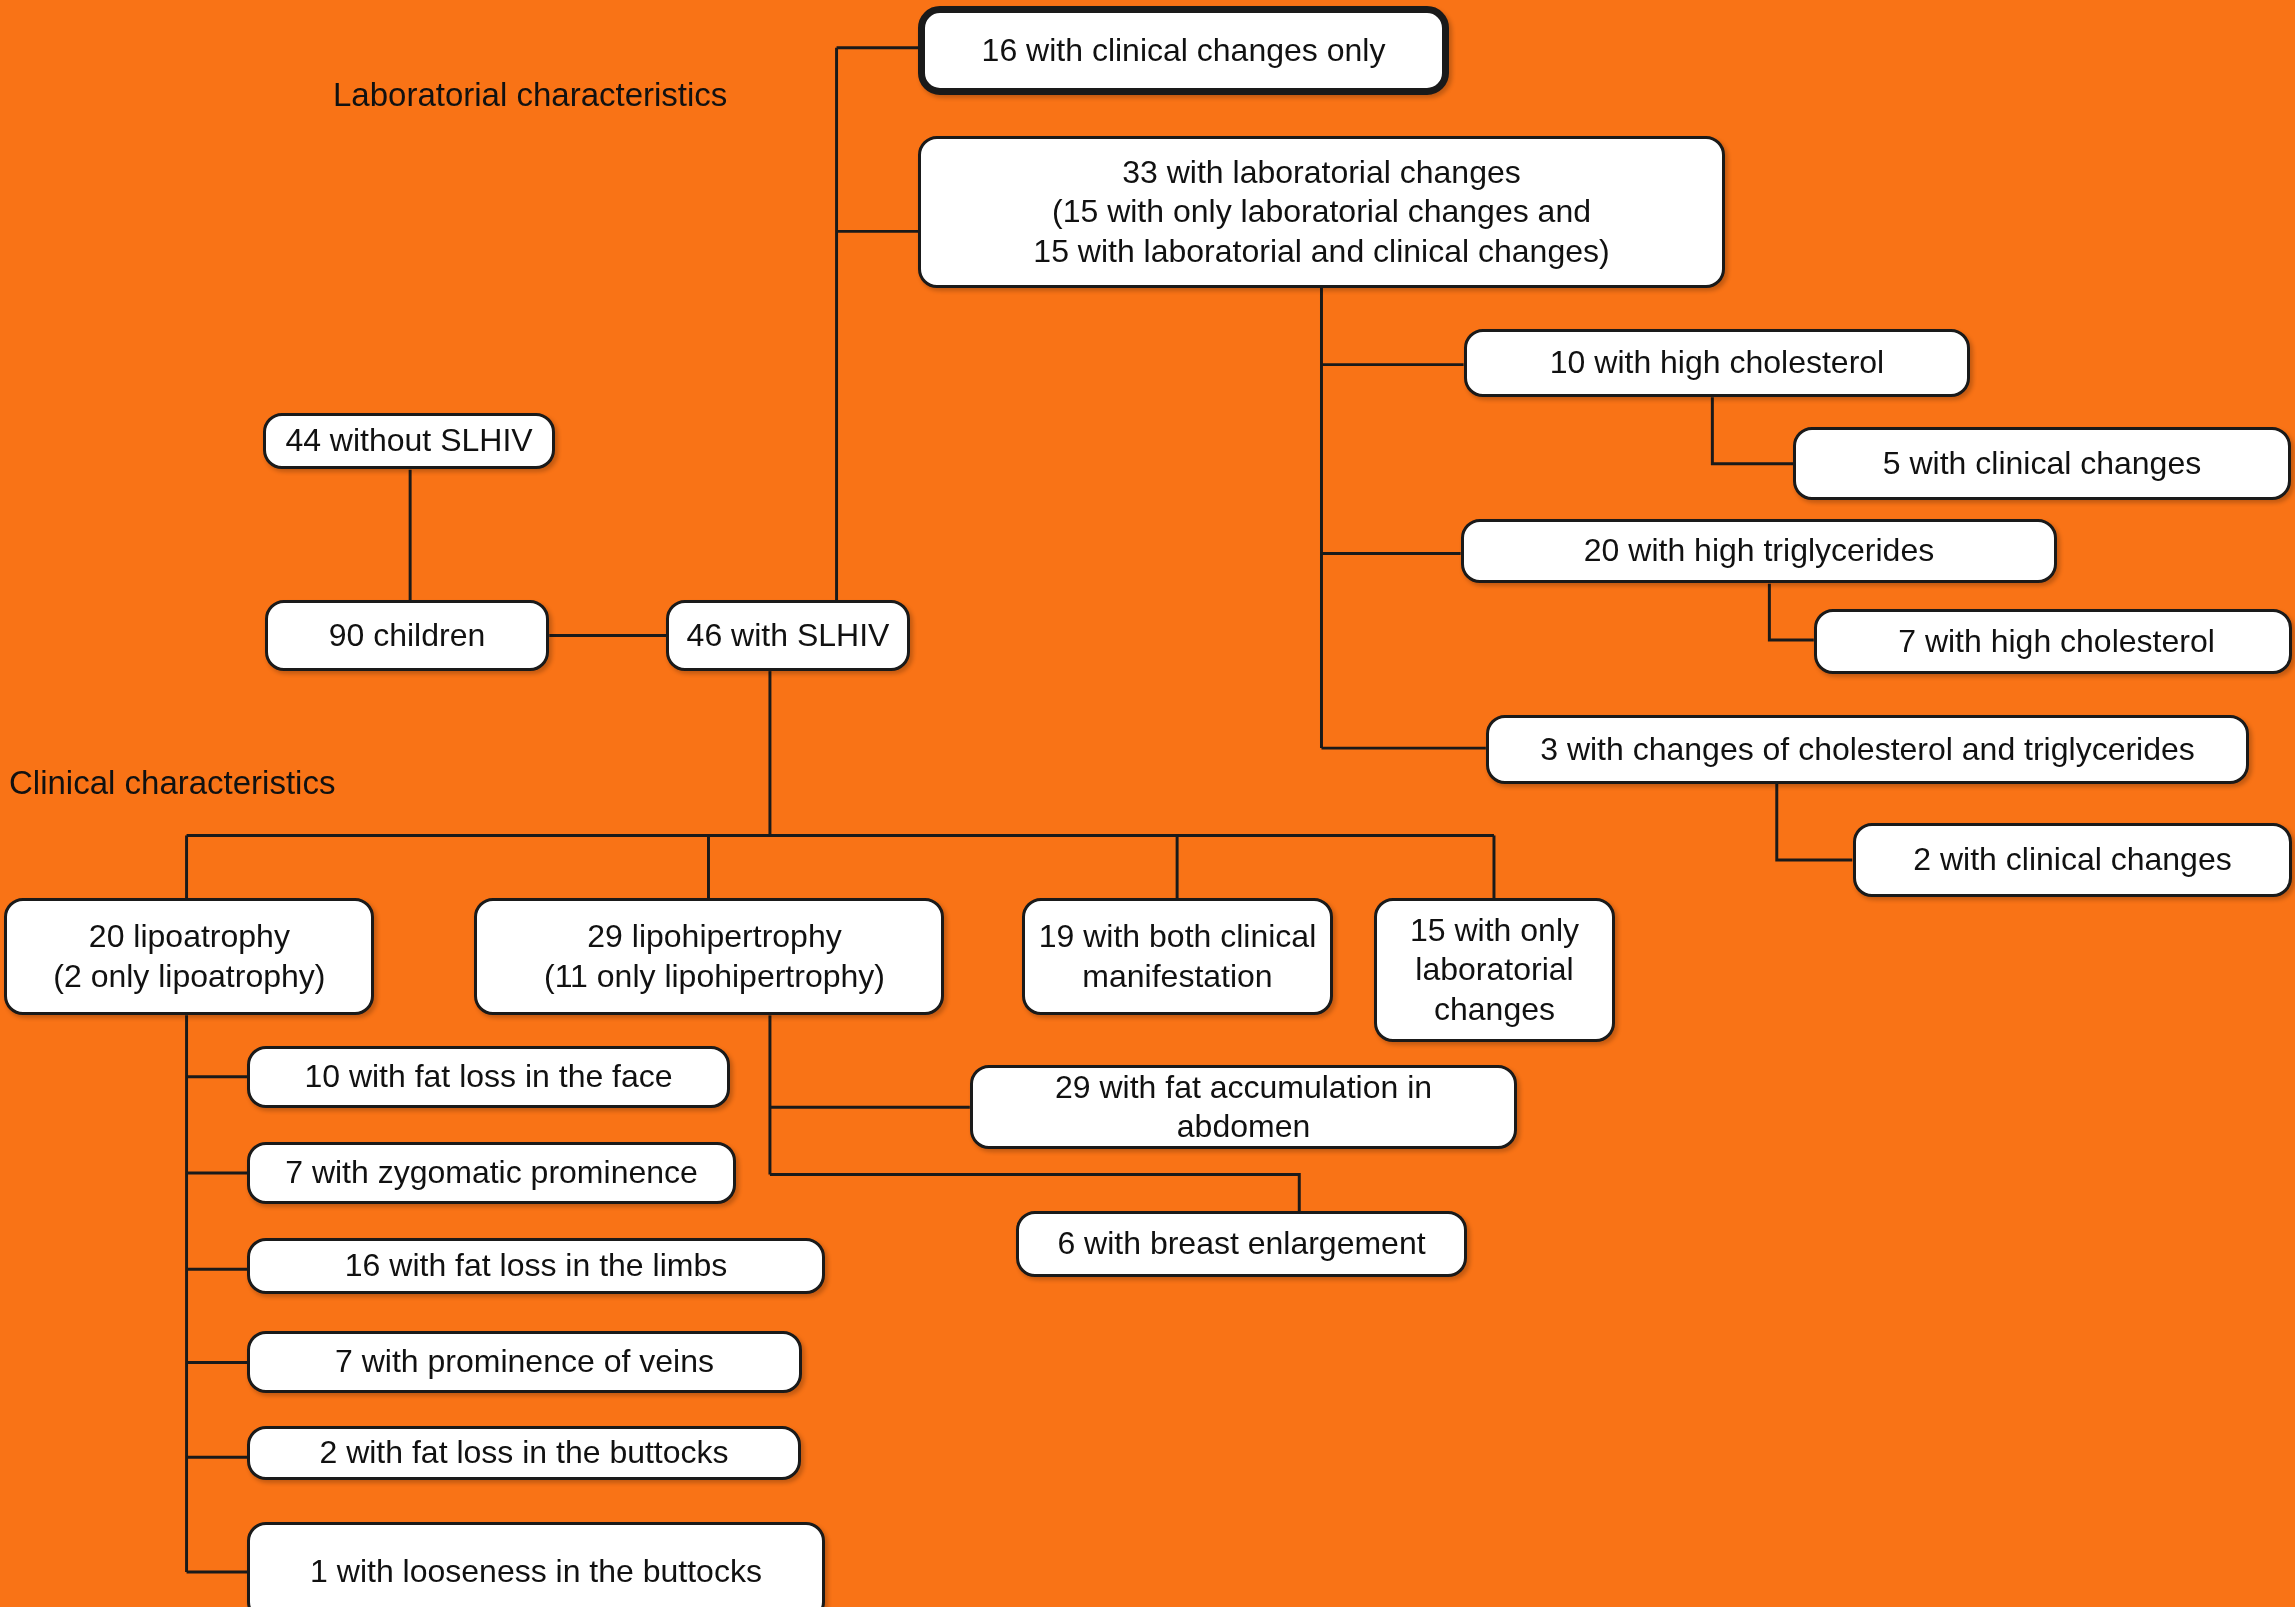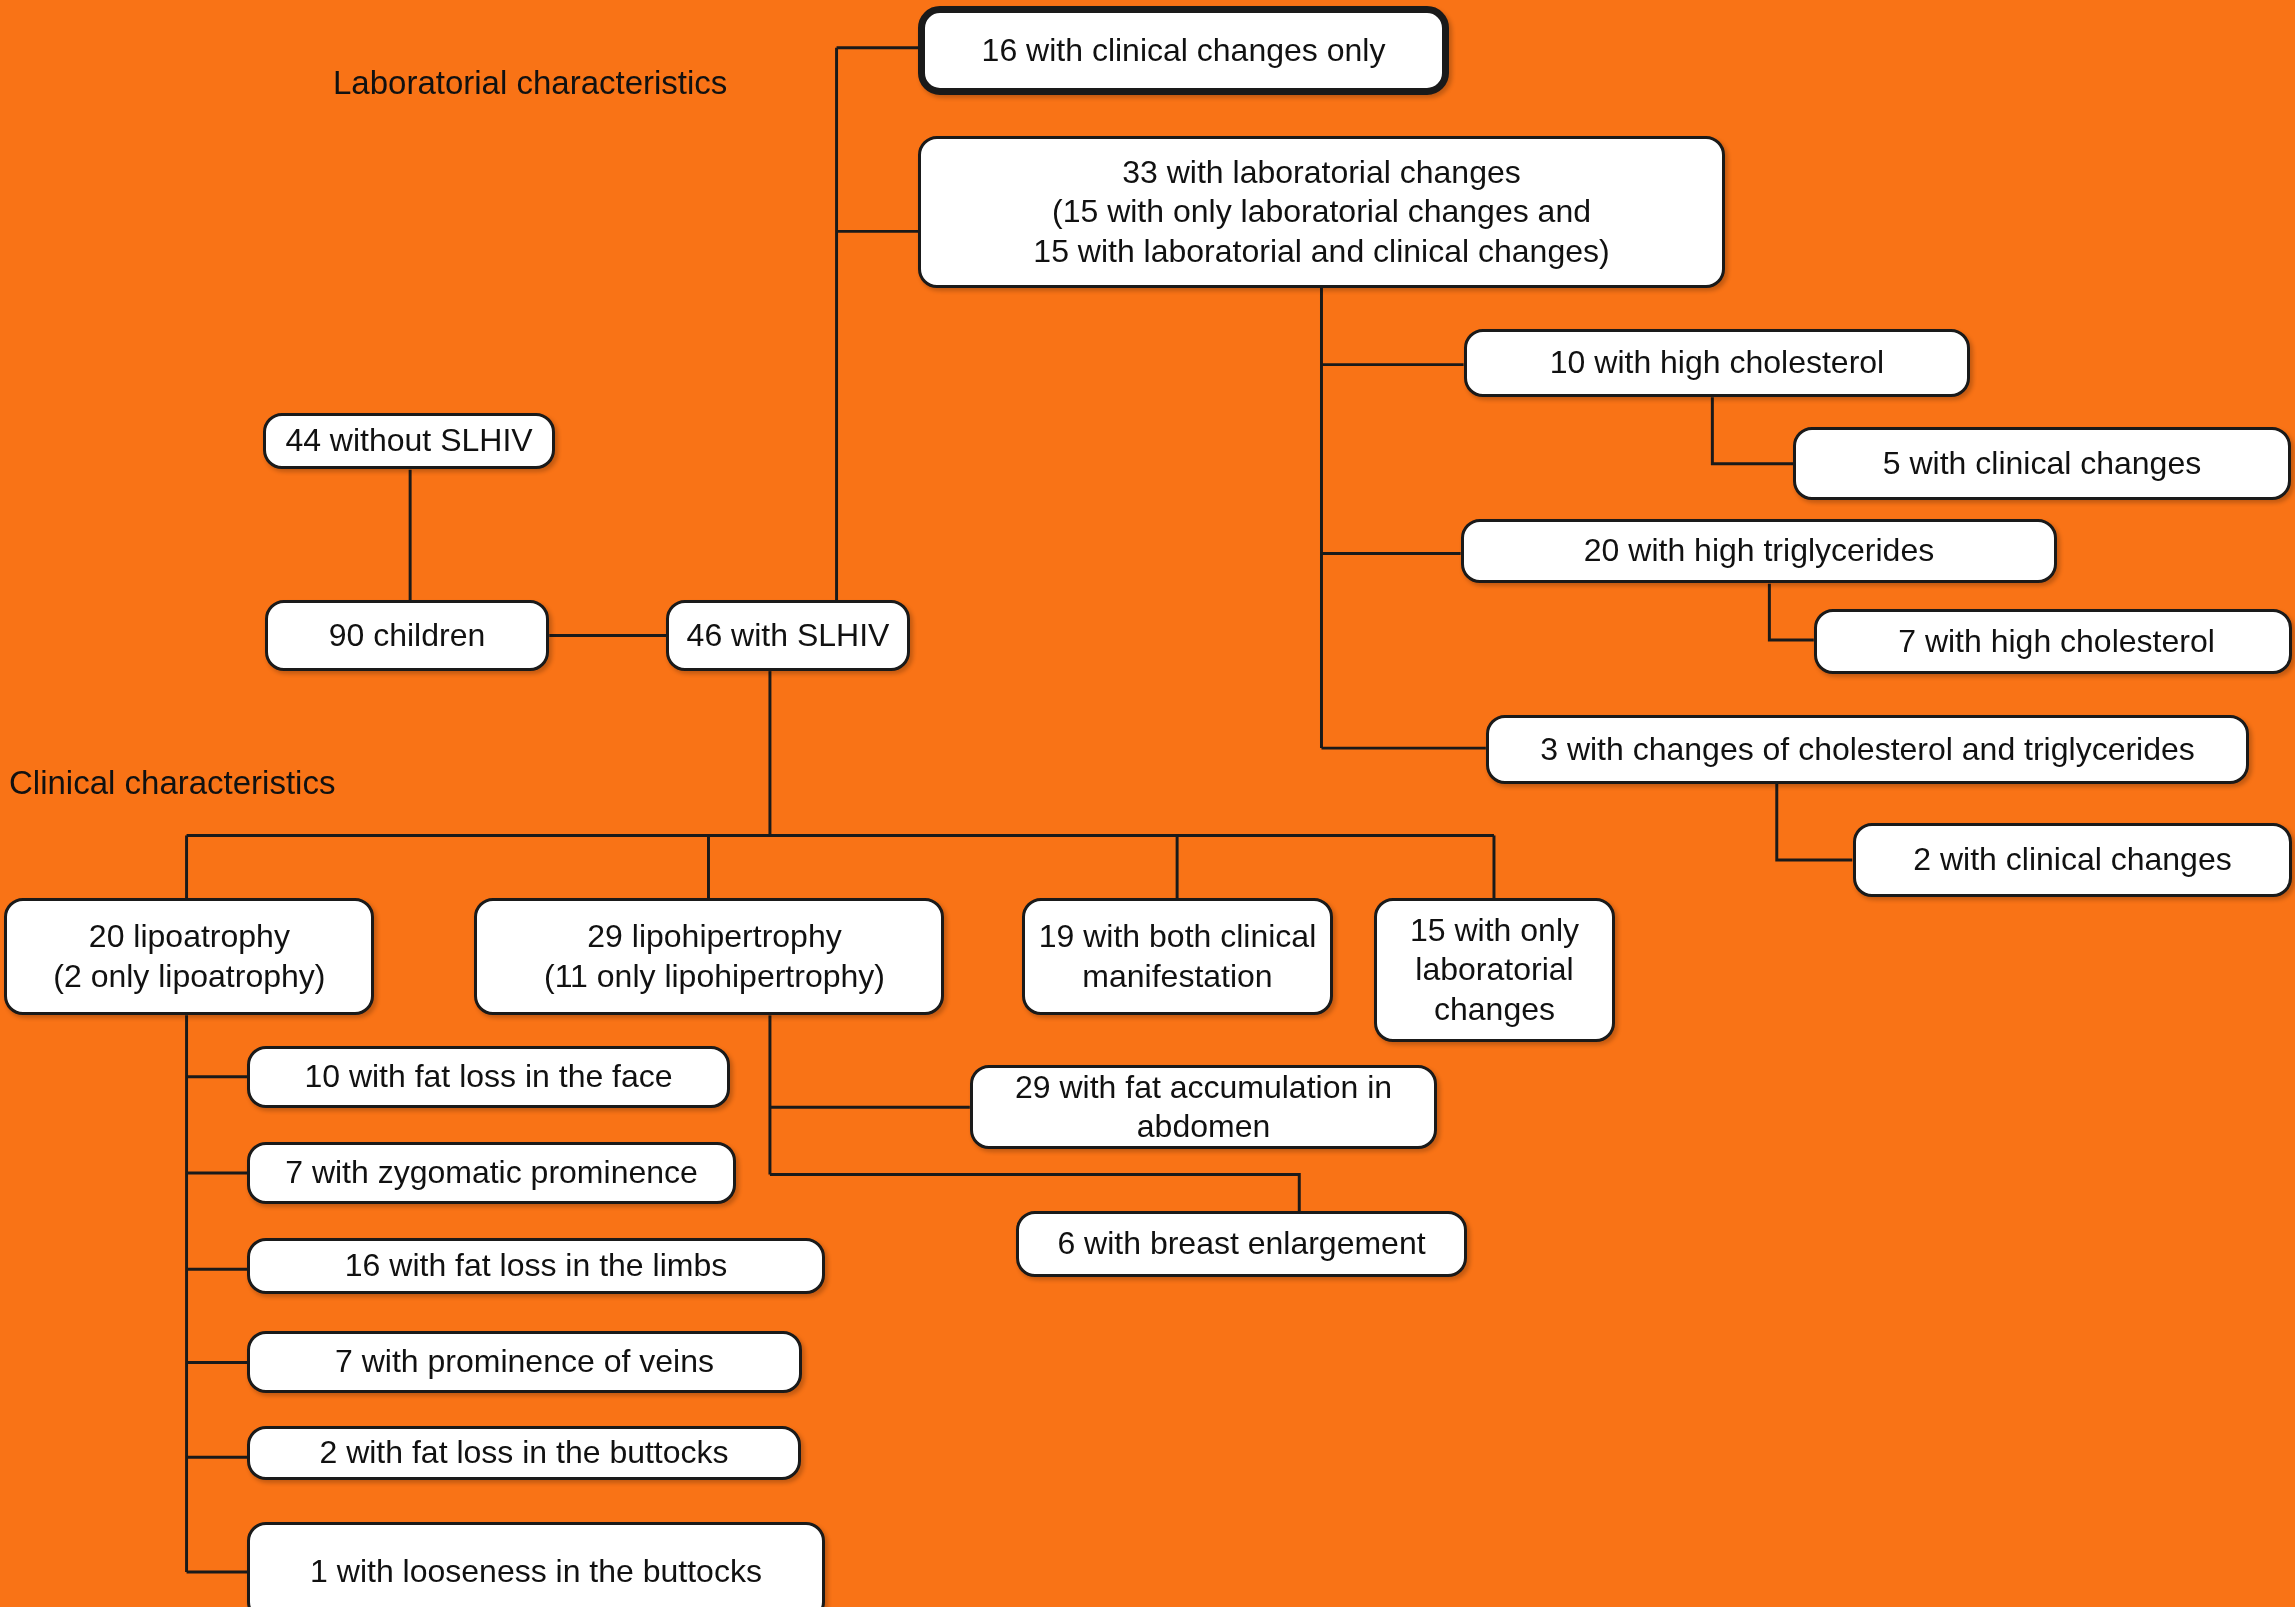--- a/index.html
+++ b/index.html
@@ -110,20 +110,20 @@
 manifestation</div>
       <div class="node" style="left: 1374px; top: 898px; width: 241px; height: 144px;">15 with only
 laboratorial
 changes</div>
       <div class="node" style="left: 247px; top: 1046px; width: 483px; height: 62px;">10 with fat loss in the face</div>
       <div class="node" style="left: 247px; top: 1142px; width: 489px; height: 62px;">7 with zygomatic prominence</div>
       <div class="node" style="left: 247px; top: 1238px; width: 578px; height: 56px;">16 with fat loss in the limbs</div>
       <div class="node" style="left: 247px; top: 1331px; width: 555px; height: 62px;">7 with prominence of veins</div>
       <div class="node" style="left: 247px; top: 1426px; width: 554px; height: 54px;">2 with fat loss in the buttocks</div>
       <div class="node" style="left: 247px; top: 1522px; width: 578px; height: 99px;">1 with looseness in the buttocks</div>
-      <div class="node" style="left: 970px; top: 1065px; width: 467px; height: 84px;">29 with fat accumulation in
+      <div class="node" style="left: 970px; top: 1065px; width: 547px; height: 84px;">29 with fat accumulation in
 abdomen</div>
       <div class="node" style="left: 1016px; top: 1211px; width: 451px; height: 66px;">6 with breast enlargement</div>
-      <div class="diagram-label" style="left: 333px; top: 64px; text-align: center;">Laboratorial characteristics</div>
+      <div class="diagram-label" style="left: 333px; top: 76px; text-align: center;">Laboratorial characteristics</div>
       <div class="diagram-label" style="left: 9px; top: 764px;">Clinical characteristics</div>
     </div>
 </div>
 
 
 </body></html>

